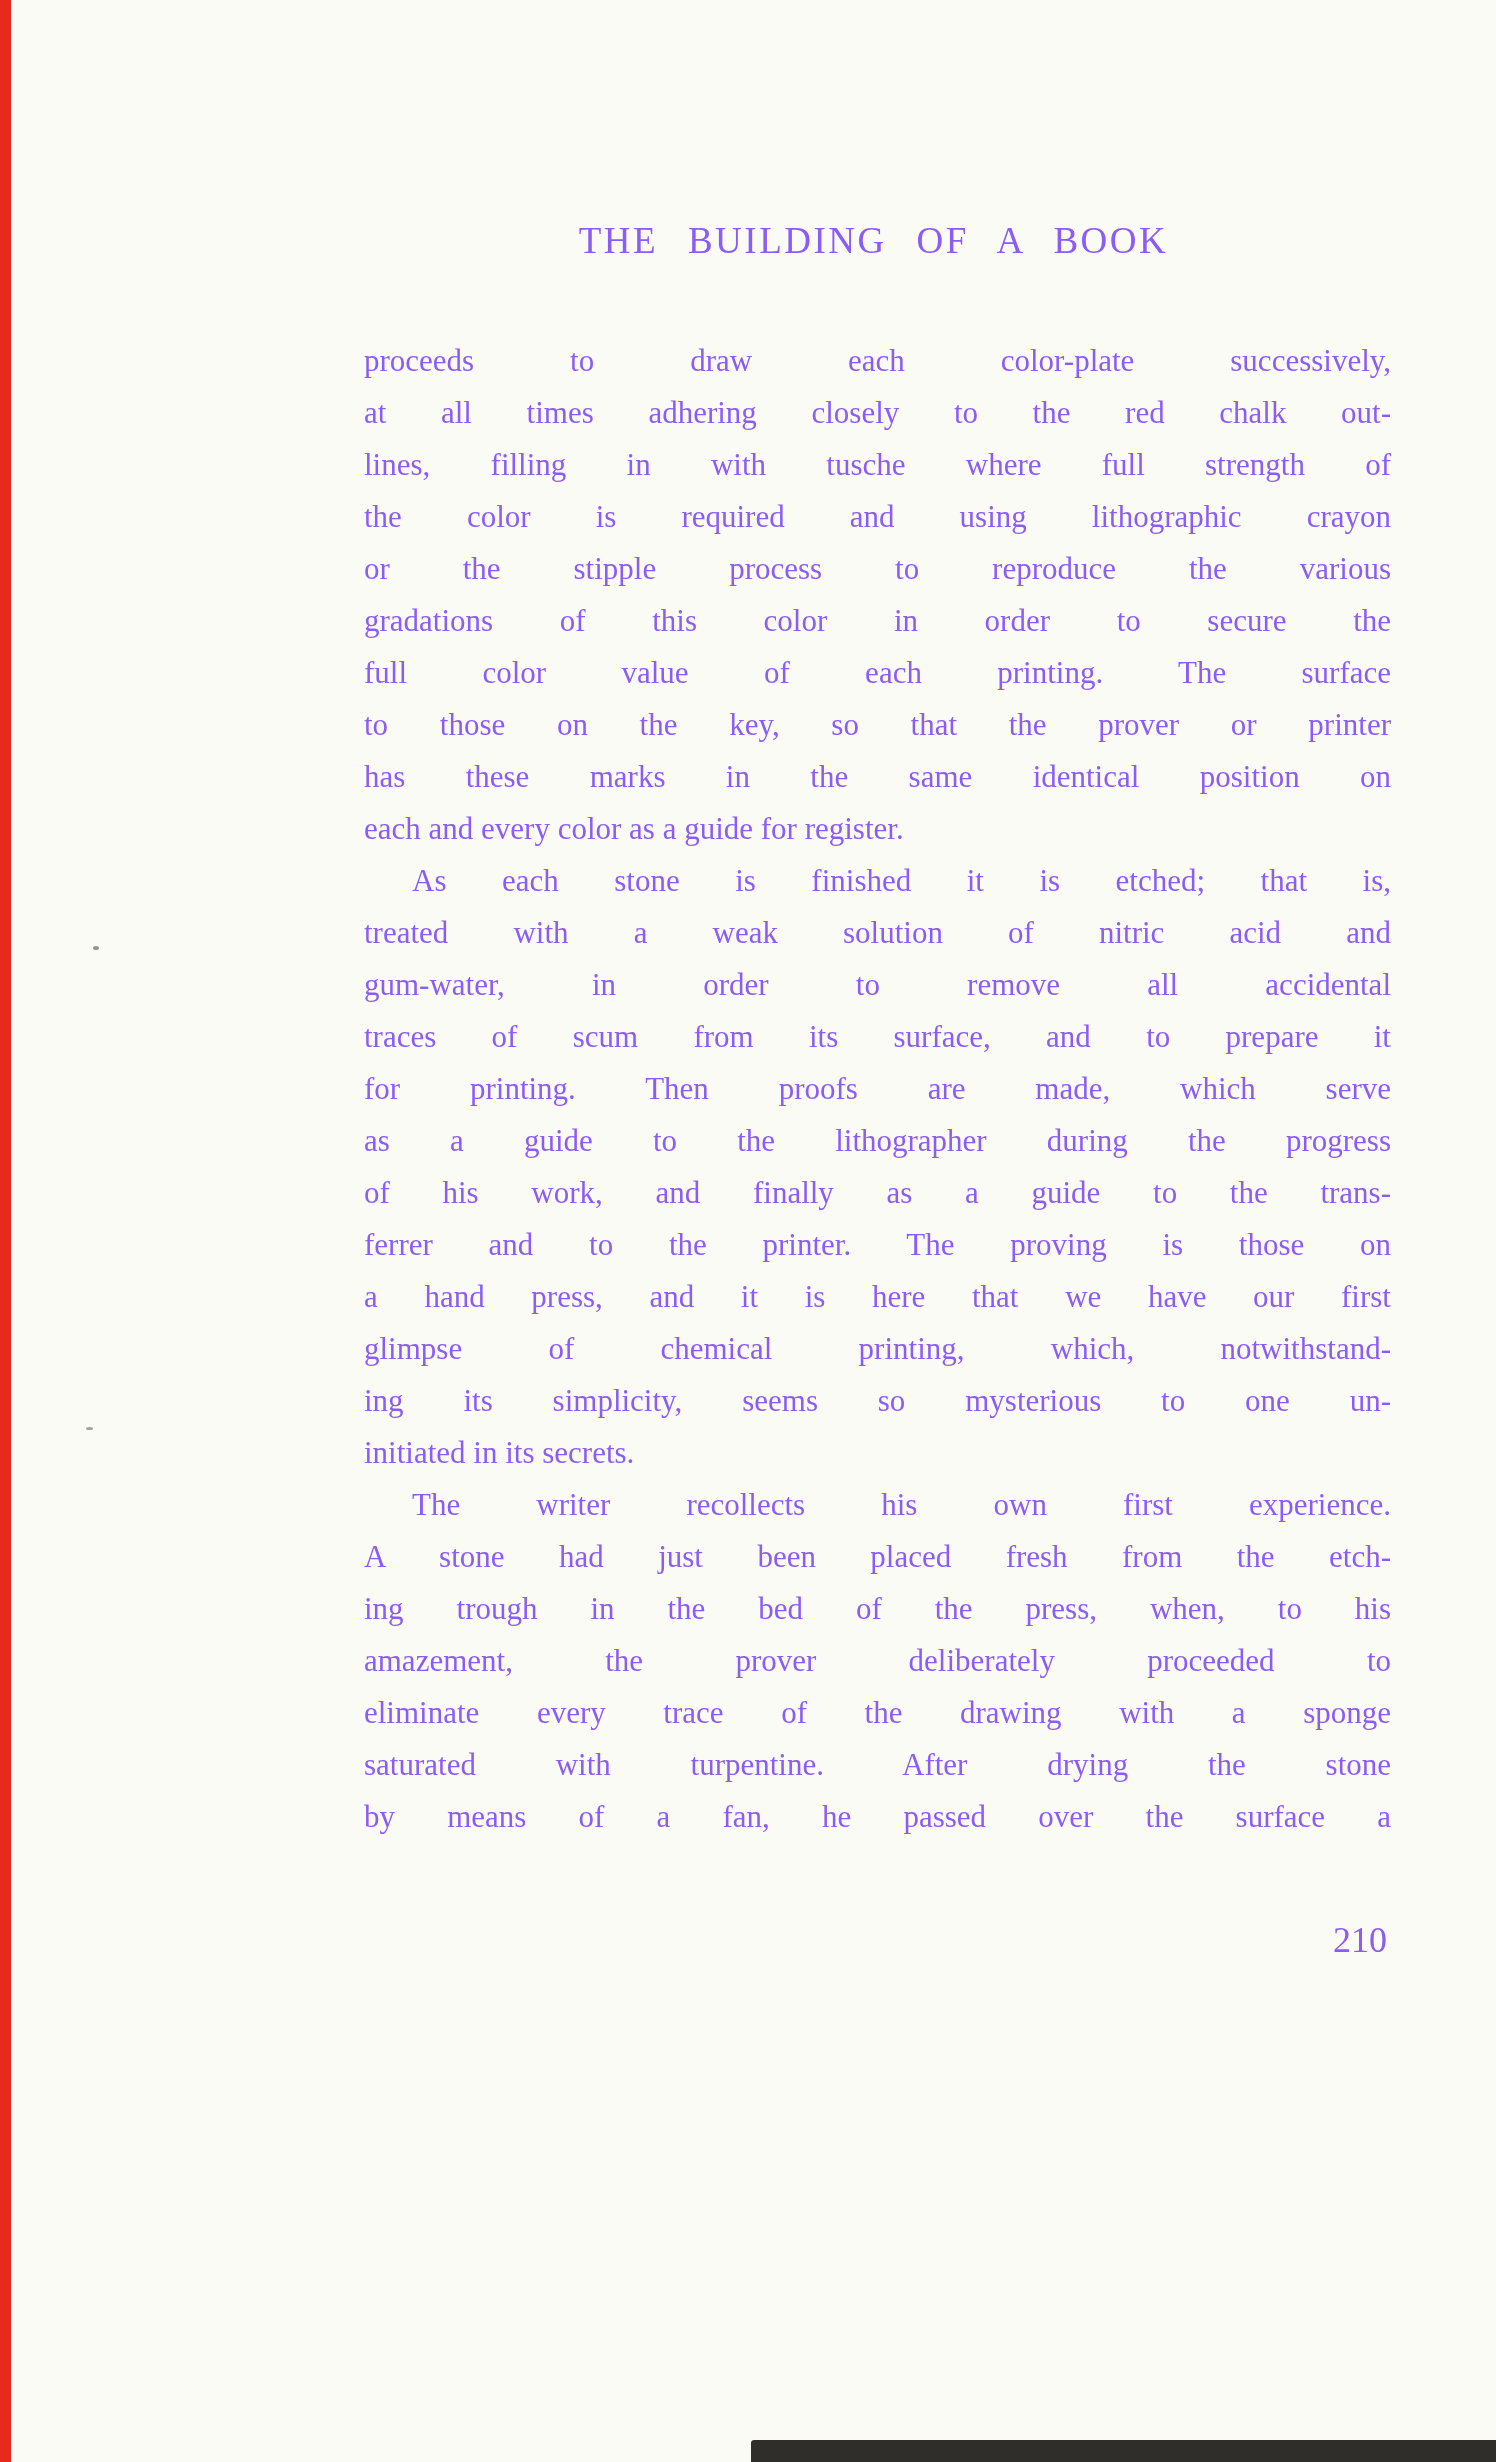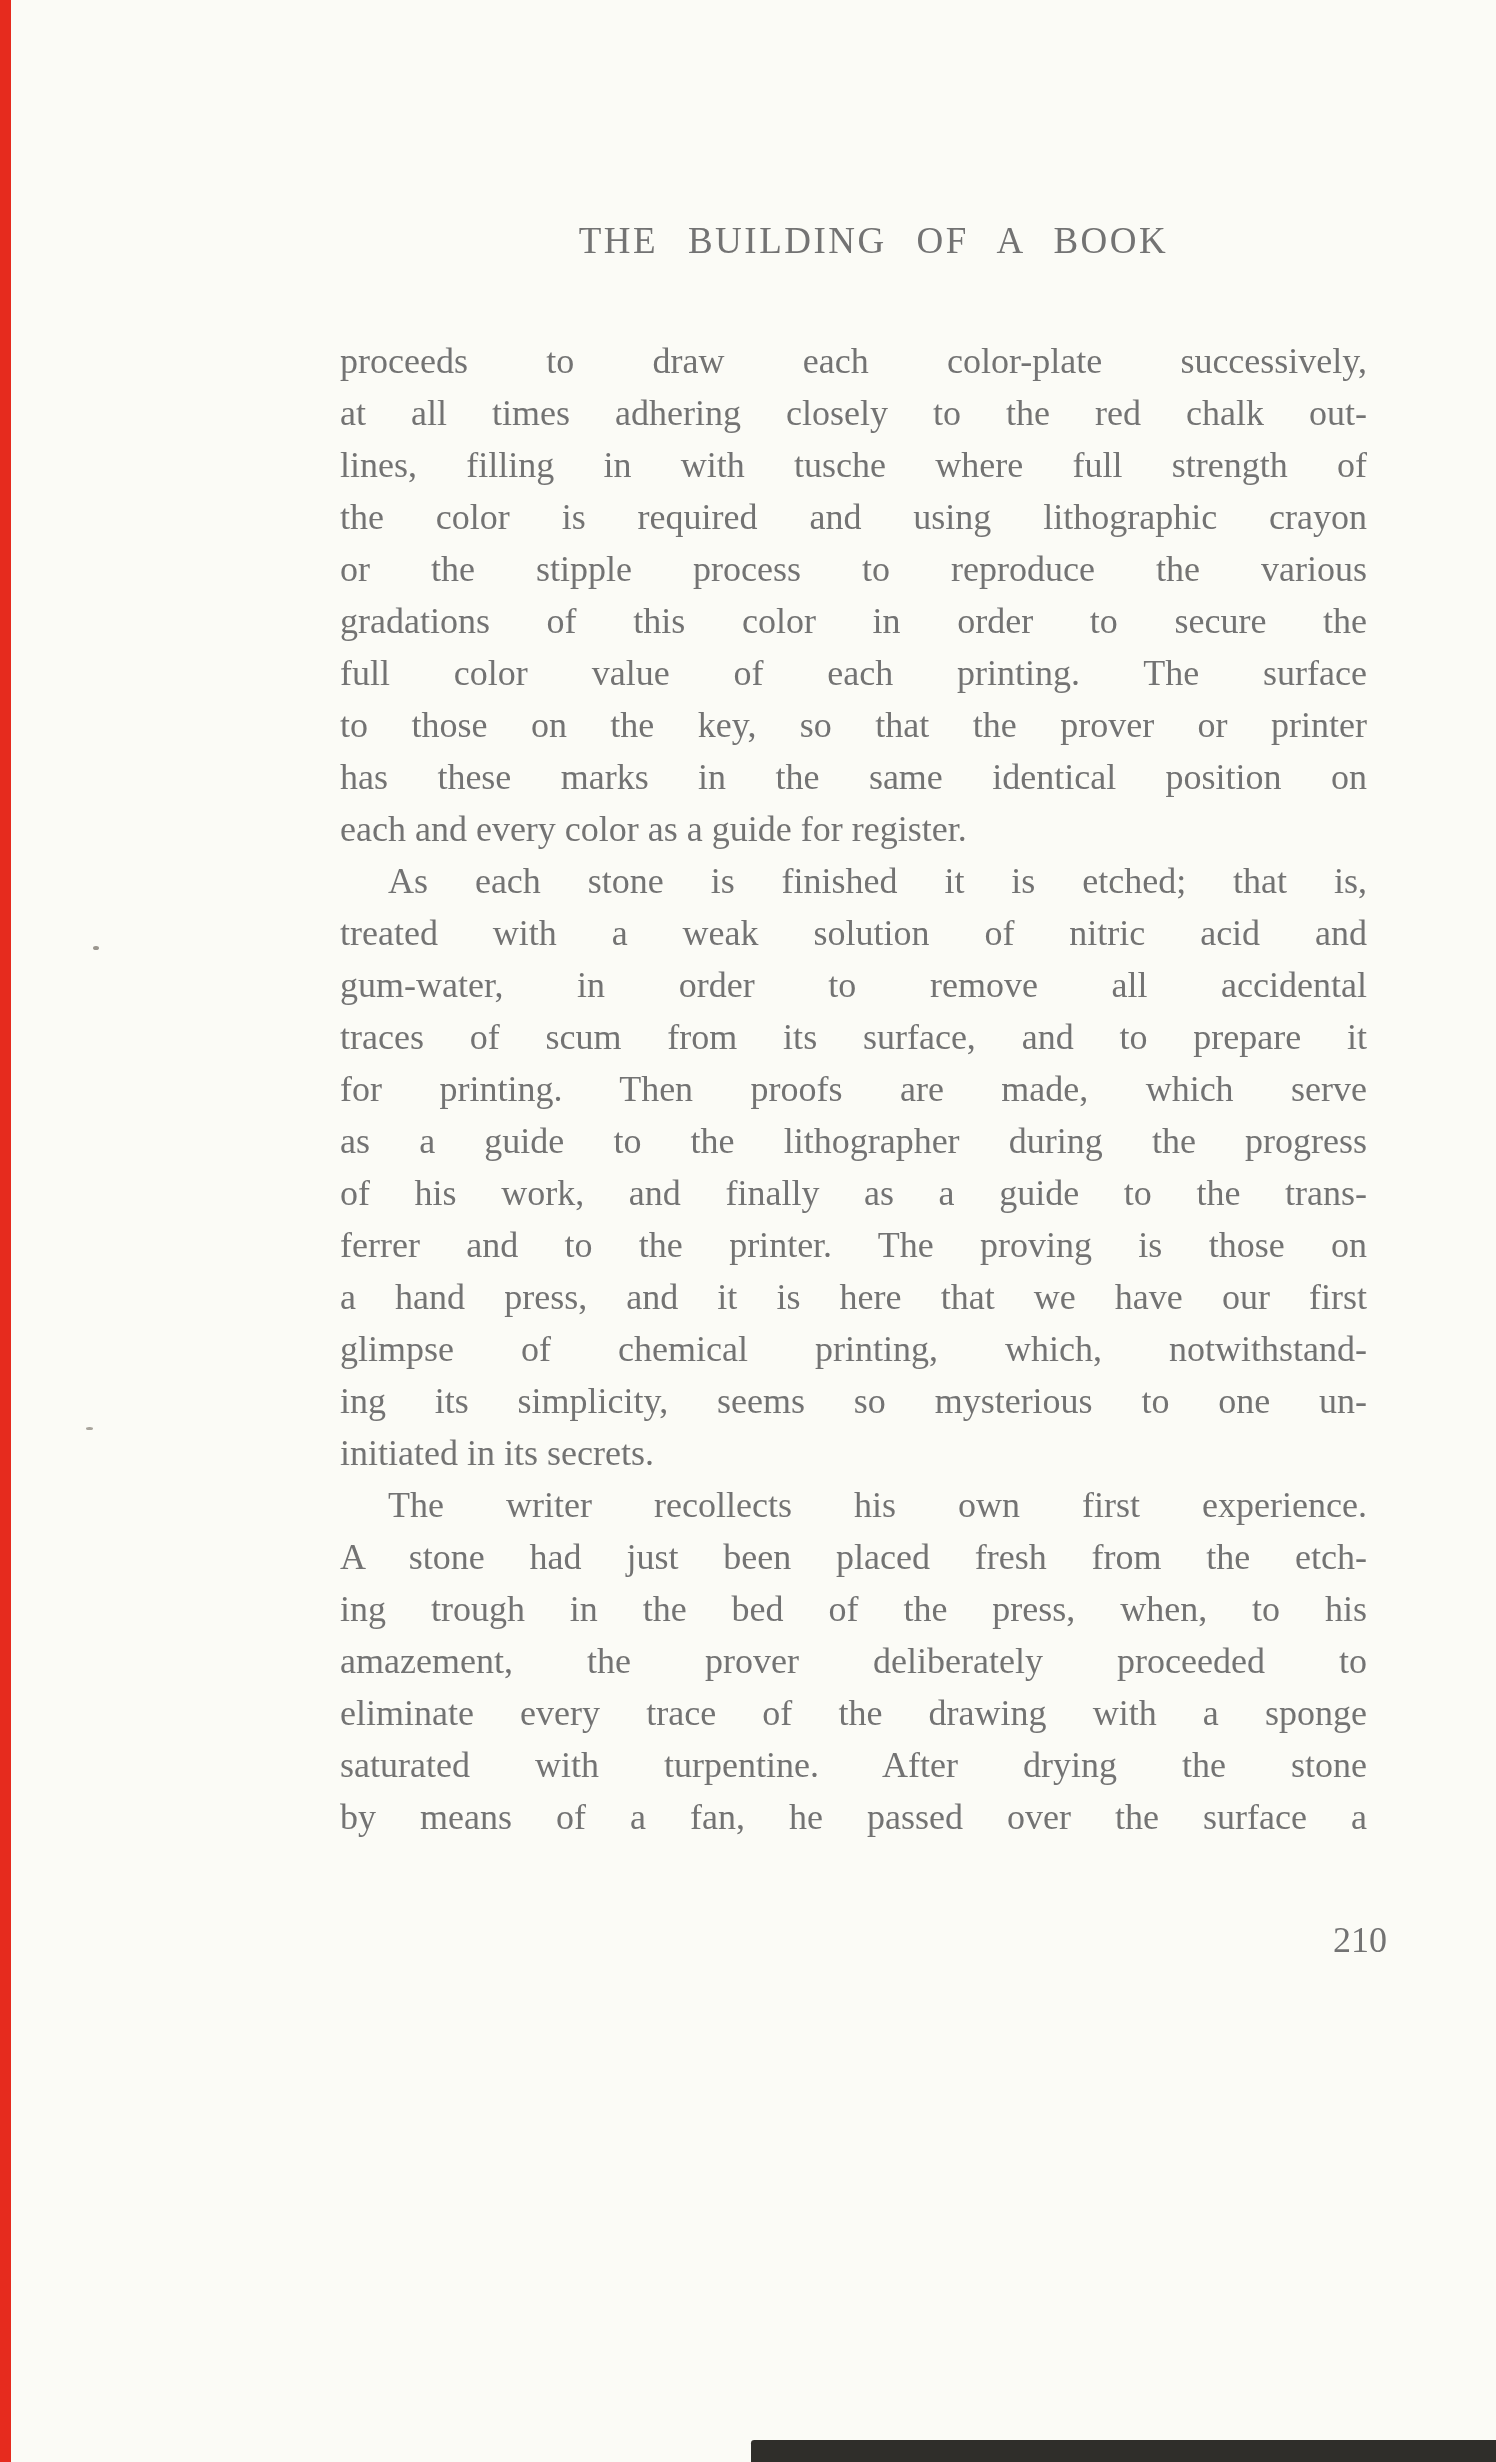--- a/index.html
+++ b/index.html
@@ -7,21 +7,21 @@
     padding: 0;
     background: #fafaf5;
   }
   .scan-page {
     position: relative;
     width: 1496px;
     height: 2462px;
     background: #fbfbf6;
     overflow: hidden;
     font-family: "Liberation Serif", "DejaVu Serif", serif;
-    color: #737373;
+    color: #8b5cf6;
   }
   .red-edge {
     position: absolute;
     left: 0;
     top: 0;
     width: 10.8px;
     height: 100%;
     background: #e62b1e;
   }
   .running-head {
@@ -30,24 +30,24 @@
     top: 219px;
     width: 1027px;
     text-align: center;
     font-size: 37px;
     letter-spacing: 2.5px;
     word-spacing: 18px;
     white-space: nowrap;
   }
   .textblock {
     position: absolute;
-    left: 340px;
+    left: 364px;
     top: 335px;
     width: 1027px;
-    font-size: 36px;
+    font-size: 31px;
     line-height: 52px;
   }
   .line {
     text-align: justify;
     text-align-last: justify;
     white-space: normal;
   }
   .line.para-end {
     text-align-last: left;
   }

